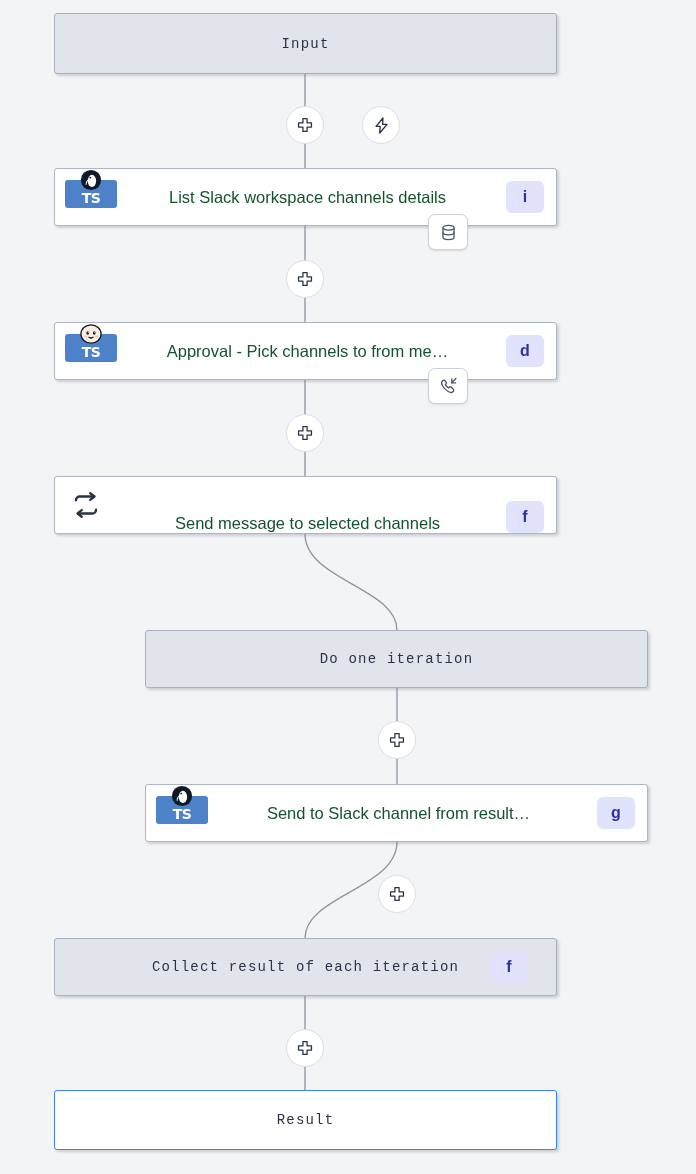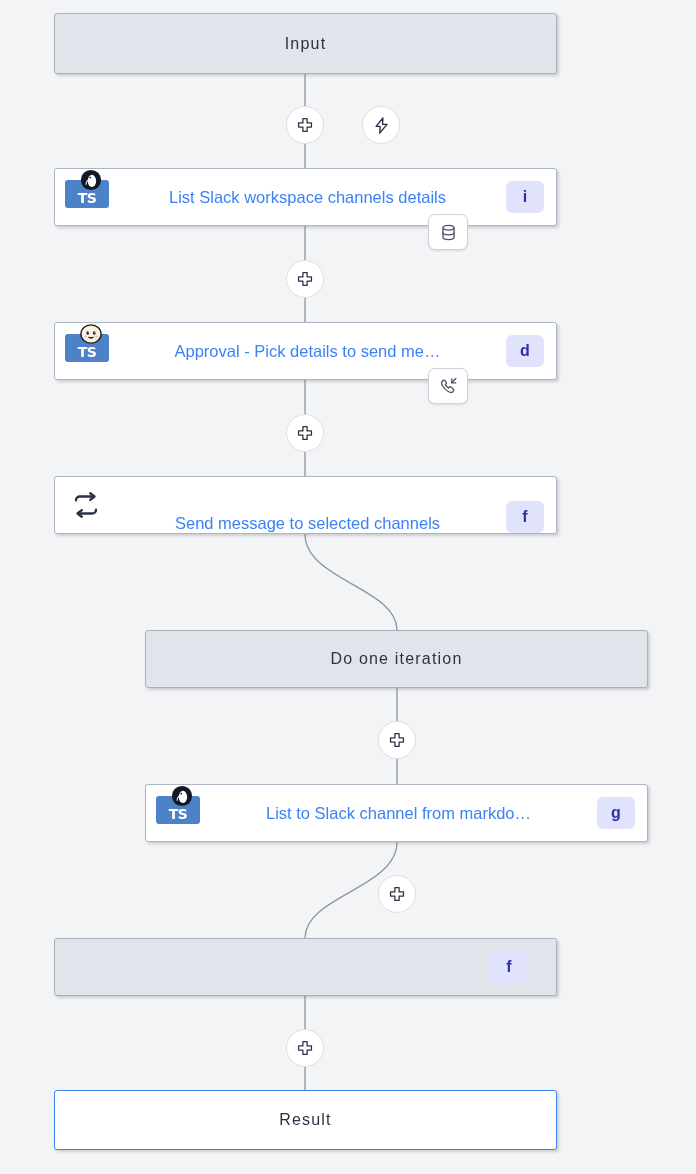--- a/index.html
+++ b/index.html
@@ -49,41 +49,41 @@
     border: 1px solid #3b82f6;
     background: #ffffff;
     justify-content: center;
   }
   .node.step {
     border: 1px solid #aeb6c3;
     background: #ffffff;
   }
 
   .mono-label {
-    font-family: Liberation Sans, sans-serif;
-    font-size: 16px;
+    font-family: Liberation Mono, monospace;
+    font-size: 14px;
     letter-spacing: 1.2px;
     color: #2b3245;
   }
 
   
   .step-icon {
     width: 46px;
     flex: 0 0 46px;
     height: 100%;
     position: relative;
     display: flex;
     align-items: center;
     justify-content: center;
     margin-left: 8px;
   }
   .step-title {
     flex: 1 1 auto;
     font-size: 16.5px;
-    color: #3b82f6;
+    color: #14532d;
     text-align: center;
     white-space: nowrap;
     overflow: hidden;
     text-overflow: ellipsis;
     padding: 0 4px;
   }
   .badge {
     flex: 0 0 auto;
     width: 38px;
     height: 32px;
@@ -100,21 +100,21 @@
   }
   .mono .badge {
     margin-right: 14px;
   }
 
   
   .ts-square {
     position: absolute;
     left: 2px;
     top: 11px;
-    width: 44px;
+    width: 52px;
     height: 28px;
     background: #4d82c8;
     border-radius: 3px;
     display: flex;
     align-items: flex-end;
     justify-content: center;
   }
   .ts-square span {
     font-family: "DejaVu Sans", sans-serif;
     font-size: 14px;
@@ -237,21 +237,21 @@
         <ellipse cx="12" cy="12" rx="11" ry="10" fill="#fbf0df" stroke="#111827" stroke-width="1.4"></ellipse>
         <ellipse cx="8.4" cy="11" rx="1.5" ry="1.9" fill="#111827"></ellipse>
         <ellipse cx="15.6" cy="11" rx="1.5" ry="1.9" fill="#111827"></ellipse>
         <circle cx="8.9" cy="10.4" r="0.55" fill="#ffffff"></circle>
         <circle cx="16.1" cy="10.4" r="0.55" fill="#ffffff"></circle>
         <path d="M9.2 15.2 q2.8 2.6 5.6 0" fill="#b02c3a" stroke="#111827" stroke-width="1.2"></path>
         <ellipse cx="6.2" cy="14.6" rx="1.5" ry="1" fill="#f3b6bb"></ellipse>
         <ellipse cx="17.8" cy="14.6" rx="1.5" ry="1" fill="#f3b6bb"></ellipse>
       </svg>
     </div>
-    <div class="step-title">Approval - Pick details to send me…</div>
+    <div class="step-title">Approval - Pick channels to from me…</div>
     <div class="badge">d</div>
   </div>
   <div class="sub-badge" style="left:428px; top:368px;">
     <svg width="20" height="20" viewBox="0 0 24 24">
       <path d="M15.6 13.3 a1.6 1.6 0 0 0 -2.1 0.15 l-0.9 0.9 a13 13 0 0 1 -3.9 -3.9 l0.9 -0.9 a1.6 1.6 0 0 0 0.15 -2.1 L8.2 5.6 a1.6 1.6 0 0 0 -2.3 -0.1 l-1 1 c-1 1 -0.8 2.9 0.5 5.2 a19 19 0 0 0 6.9 6.9 c2.3 1.3 4.2 1.5 5.2 0.5 l1 -1 a1.6 1.6 0 0 0 -0.1 -2.3 z" fill="none" stroke="#4b5569" stroke-width="1.6" stroke-linejoin="round"></path>
       <path d="M21.5 3 L16.4 8.1" fill="none" stroke="#4b5569" stroke-width="1.6" stroke-linecap="round"></path>
       <path d="M16.4 3.6 v4.6 h4.6" fill="none" stroke="#4b5569" stroke-width="1.6" stroke-linecap="round" stroke-linejoin="round" transform="translate(0.2,0)"></path>
     </svg>
   </div>
 
@@ -289,31 +289,32 @@
       <div class="ts-square">
         <span>TS</span>
       </div>
       <svg class="runtime-badge" viewBox="0 0 24 24">
         <circle cx="12" cy="12" r="11" fill="#111827"></circle>
         <ellipse cx="13" cy="13" rx="4.6" ry="6.6" fill="#ffffff"></ellipse>
         <circle cx="11.2" cy="9.4" r="1" fill="#111827"></circle>
         <path d="M8.6 12 q-2.2 2 -2.0 5.2" stroke="#ffffff" stroke-width="1.1" fill="none"></path>
       </svg>
     </div>
-    <div class="step-title">List to Slack channel from markdo…</div>
+    <div class="step-title">Send to Slack channel from result…</div>
     <div class="badge">g</div>
   </div>
 
   <div class="round-btn" style="left:378px; top:875px;">
     <svg width="18" height="18" viewBox="0 0 24 24">
       <path d="M9.2 3.4 h5.6 v5.8 h5.8 v5.6 h-5.8 v5.8 h-5.6 v-5.8 h-5.8 v-5.6 h5.8 z" fill="none" stroke="#2b3245" stroke-width="1.7" stroke-linejoin="round"></path>
     </svg>
   </div>
 
   <div class="node mono" style="left:54px; top:938px; width:503px; height:58px;">
+    <span class="mono-label">Collect result of each iteration</span>
     <div class="badge" style="position:absolute; right:14px;">f</div>
   </div>
 
   <div class="round-btn" style="left:286px; top:1029px;">
     <svg width="18" height="18" viewBox="0 0 24 24">
       <path d="M9.2 3.4 h5.6 v5.8 h5.8 v5.6 h-5.8 v5.8 h-5.6 v-5.8 h-5.8 v-5.6 h5.8 z" fill="none" stroke="#2b3245" stroke-width="1.7" stroke-linejoin="round"></path>
     </svg>
   </div>
 
   <div class="node terminal-end" style="left:54px; top:1090px; width:503px; height:60px;">

